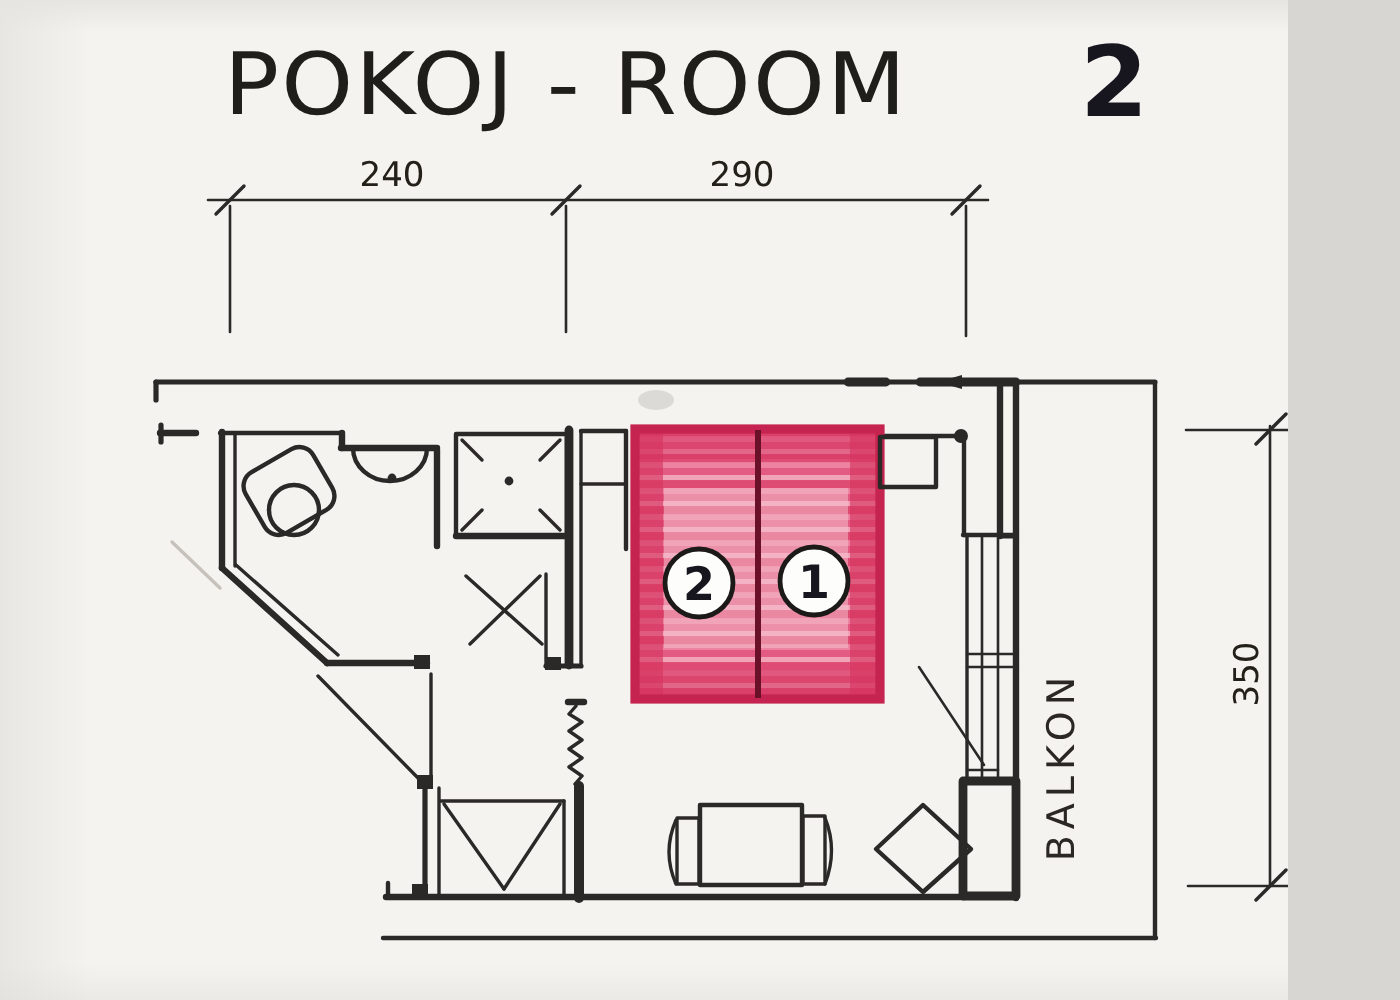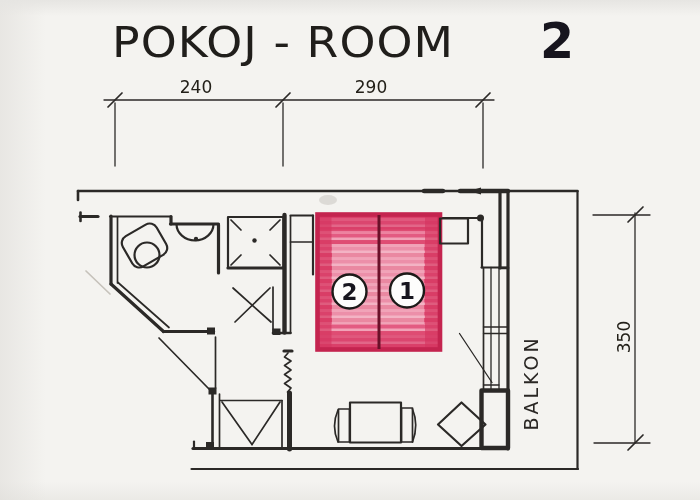--- a/index.html
+++ b/index.html
@@ -1,17 +1,17 @@
 <!DOCTYPE html>
 <html><head>
 <meta charset="utf-8">
 <style>
   html,body{margin:0;padding:0;background:#d8d6d3;}
   .sheet{
-    position:relative;width:700px;height:500px;overflow:hidden;
+    position:relative;width:644px;height:500px;overflow:hidden;
     background:
       linear-gradient(180deg,#e6e5e2 0px,rgba(230,229,226,0) 16px),
       linear-gradient(90deg,rgba(222,220,216,.55) 0,rgba(222,220,216,0) 46px),
       linear-gradient(0deg,rgba(226,224,220,.5) 0,rgba(226,224,220,0) 18px),
       #f4f3f0;
     font-family:"DejaVu Sans",sans-serif;
   }
   svg{position:absolute;left:0;top:0;}
   text{fill:#232019;font-family:"DejaVu Sans",sans-serif;}
   .ink{stroke:#2b2927;fill:none;stroke-linecap:round;stroke-linejoin:round;}

